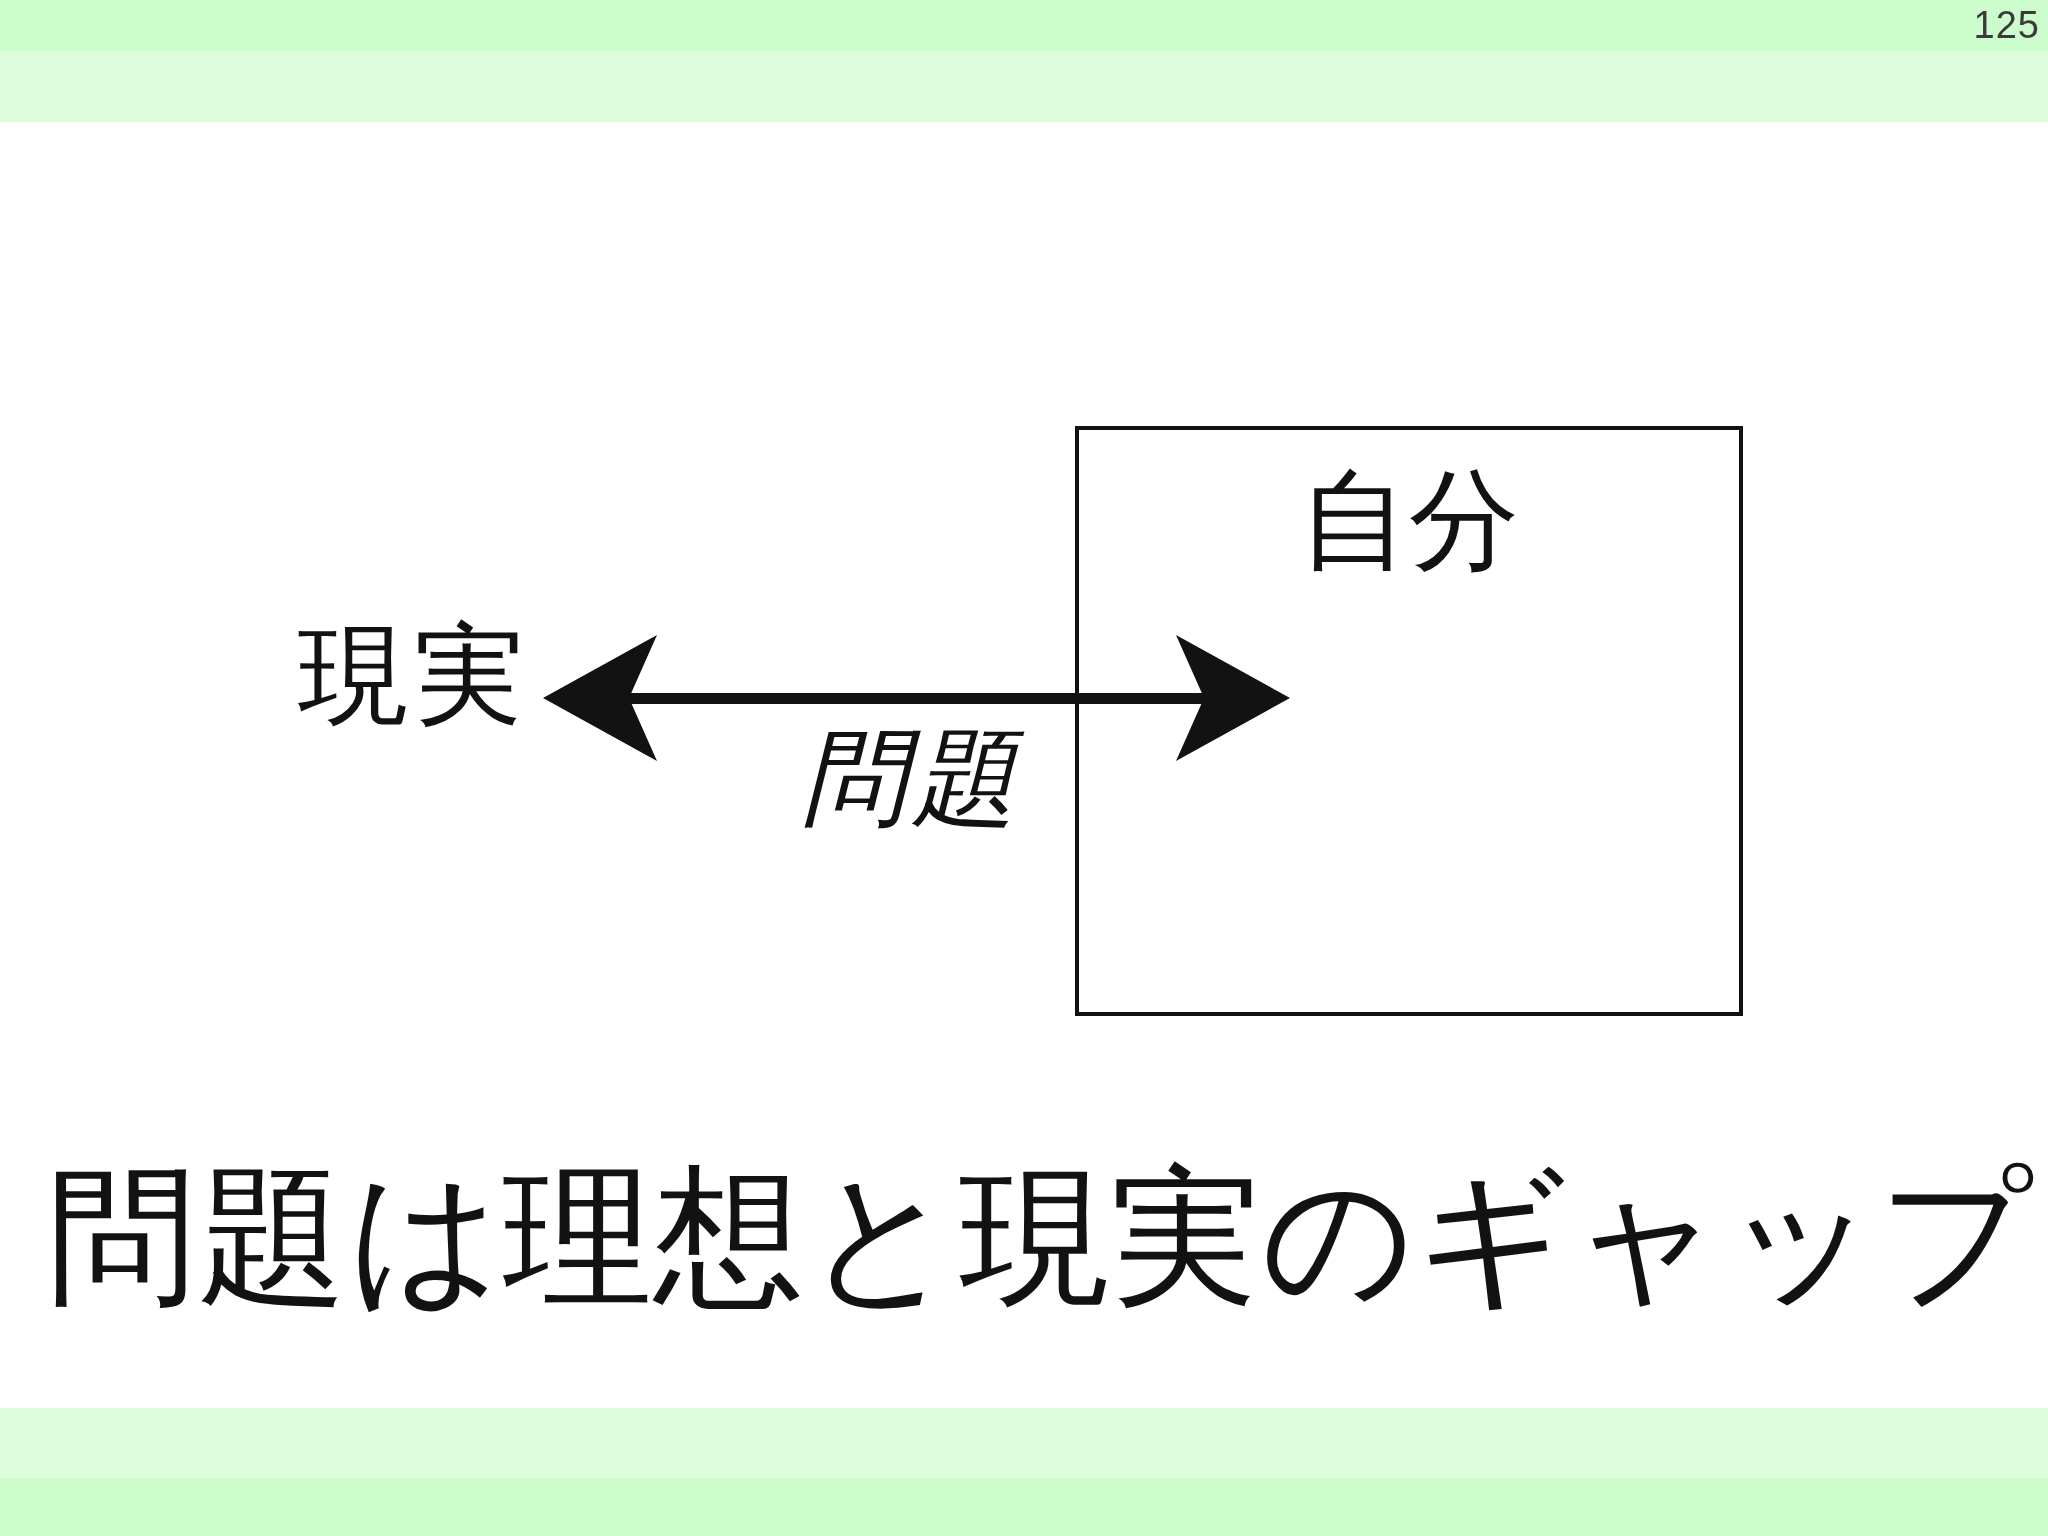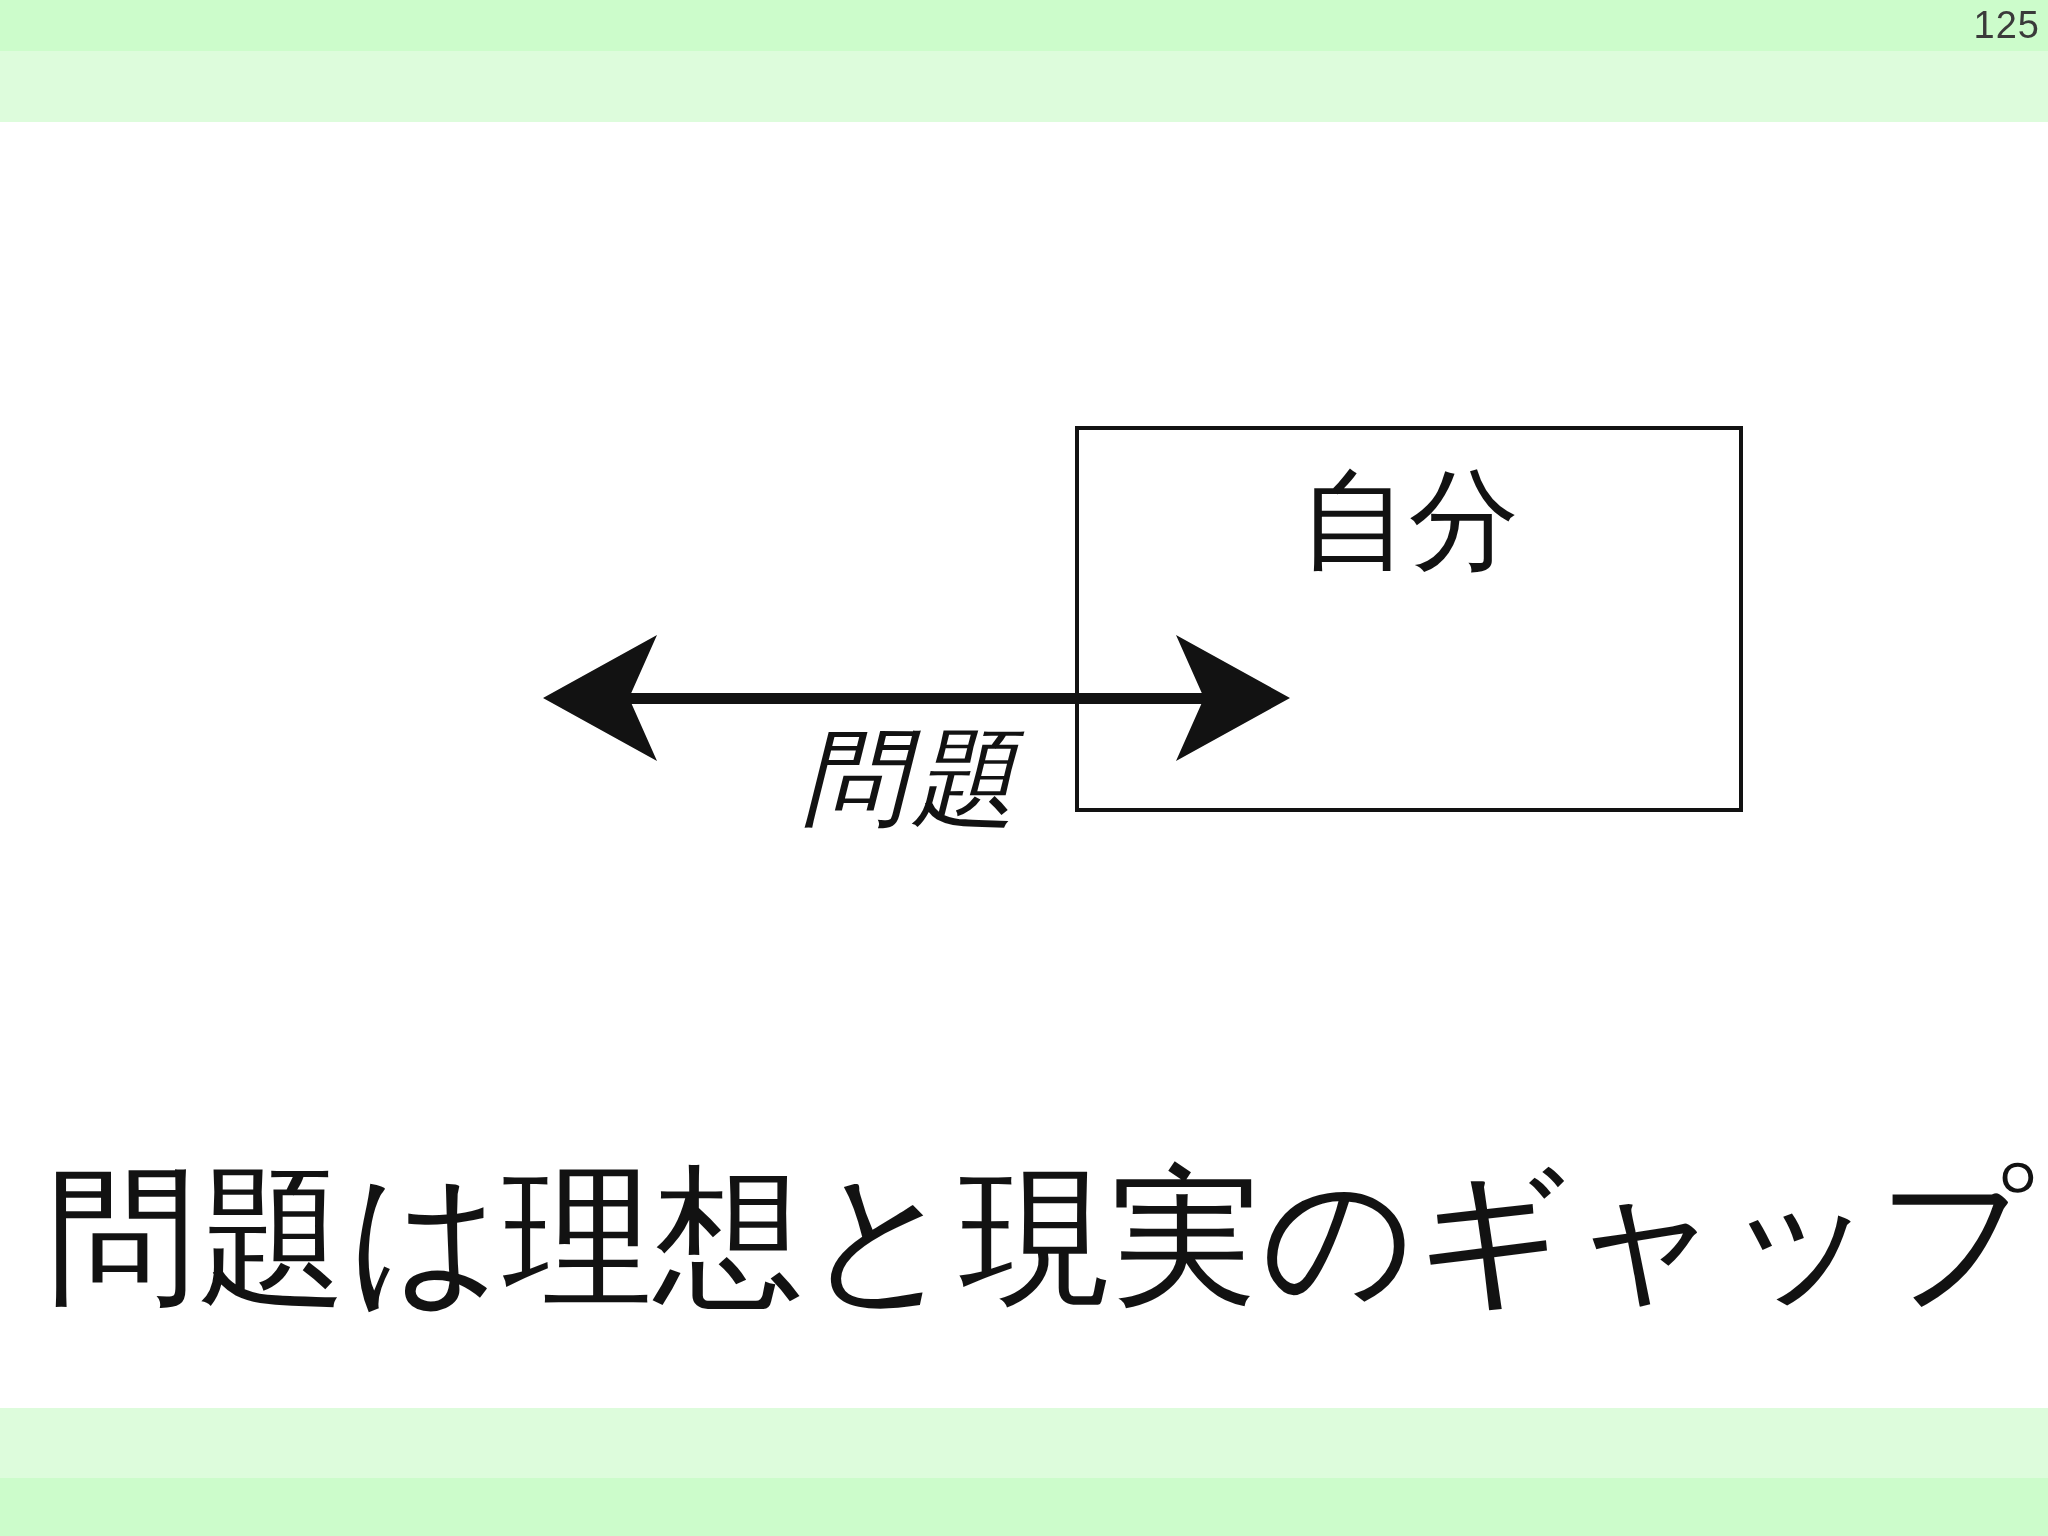--- a/index.html
+++ b/index.html
@@ -35,21 +35,21 @@
   }
 
   
   .diagram { position: absolute; left: 0; top: 0; width: 2048px; height: 1100px; }
 
   .self-box {
     position: absolute;
     left: 1075px;
     top: 426px;
     width: 668px;
-    height: 386px;
+    height: 590px;
     border: 4px solid var(--ink, #111111);
     box-sizing: border-box;
     background: transparent;
     padding-left: 36px;
   }
   .self-box-text {
     position: absolute;
     left: 0;
     top: 10px;
     width: 100%;
@@ -117,20 +117,21 @@
   <div class="page-number">125</div>
 
   <div class="diagram">
 
     <div class="self-box">
       <div class="self-box-text">
         <div>自分</div>
       </div>
     </div>
 
+    <div class="reality-label">現実</div>
 
     <div class="problem-label">問題</div>
 
     <svg class="gap-arrow-svg" viewBox="0 0 900 230">
 
       <rect x="150" y="103" width="630" height="11" fill="#121212"></rect>
 
       <polygon points="93,108 207,45 179,108 207,171" fill="#121212"></polygon>
 
       <polygon points="840,108 726,45 754,108 726,171" fill="#121212"></polygon>

